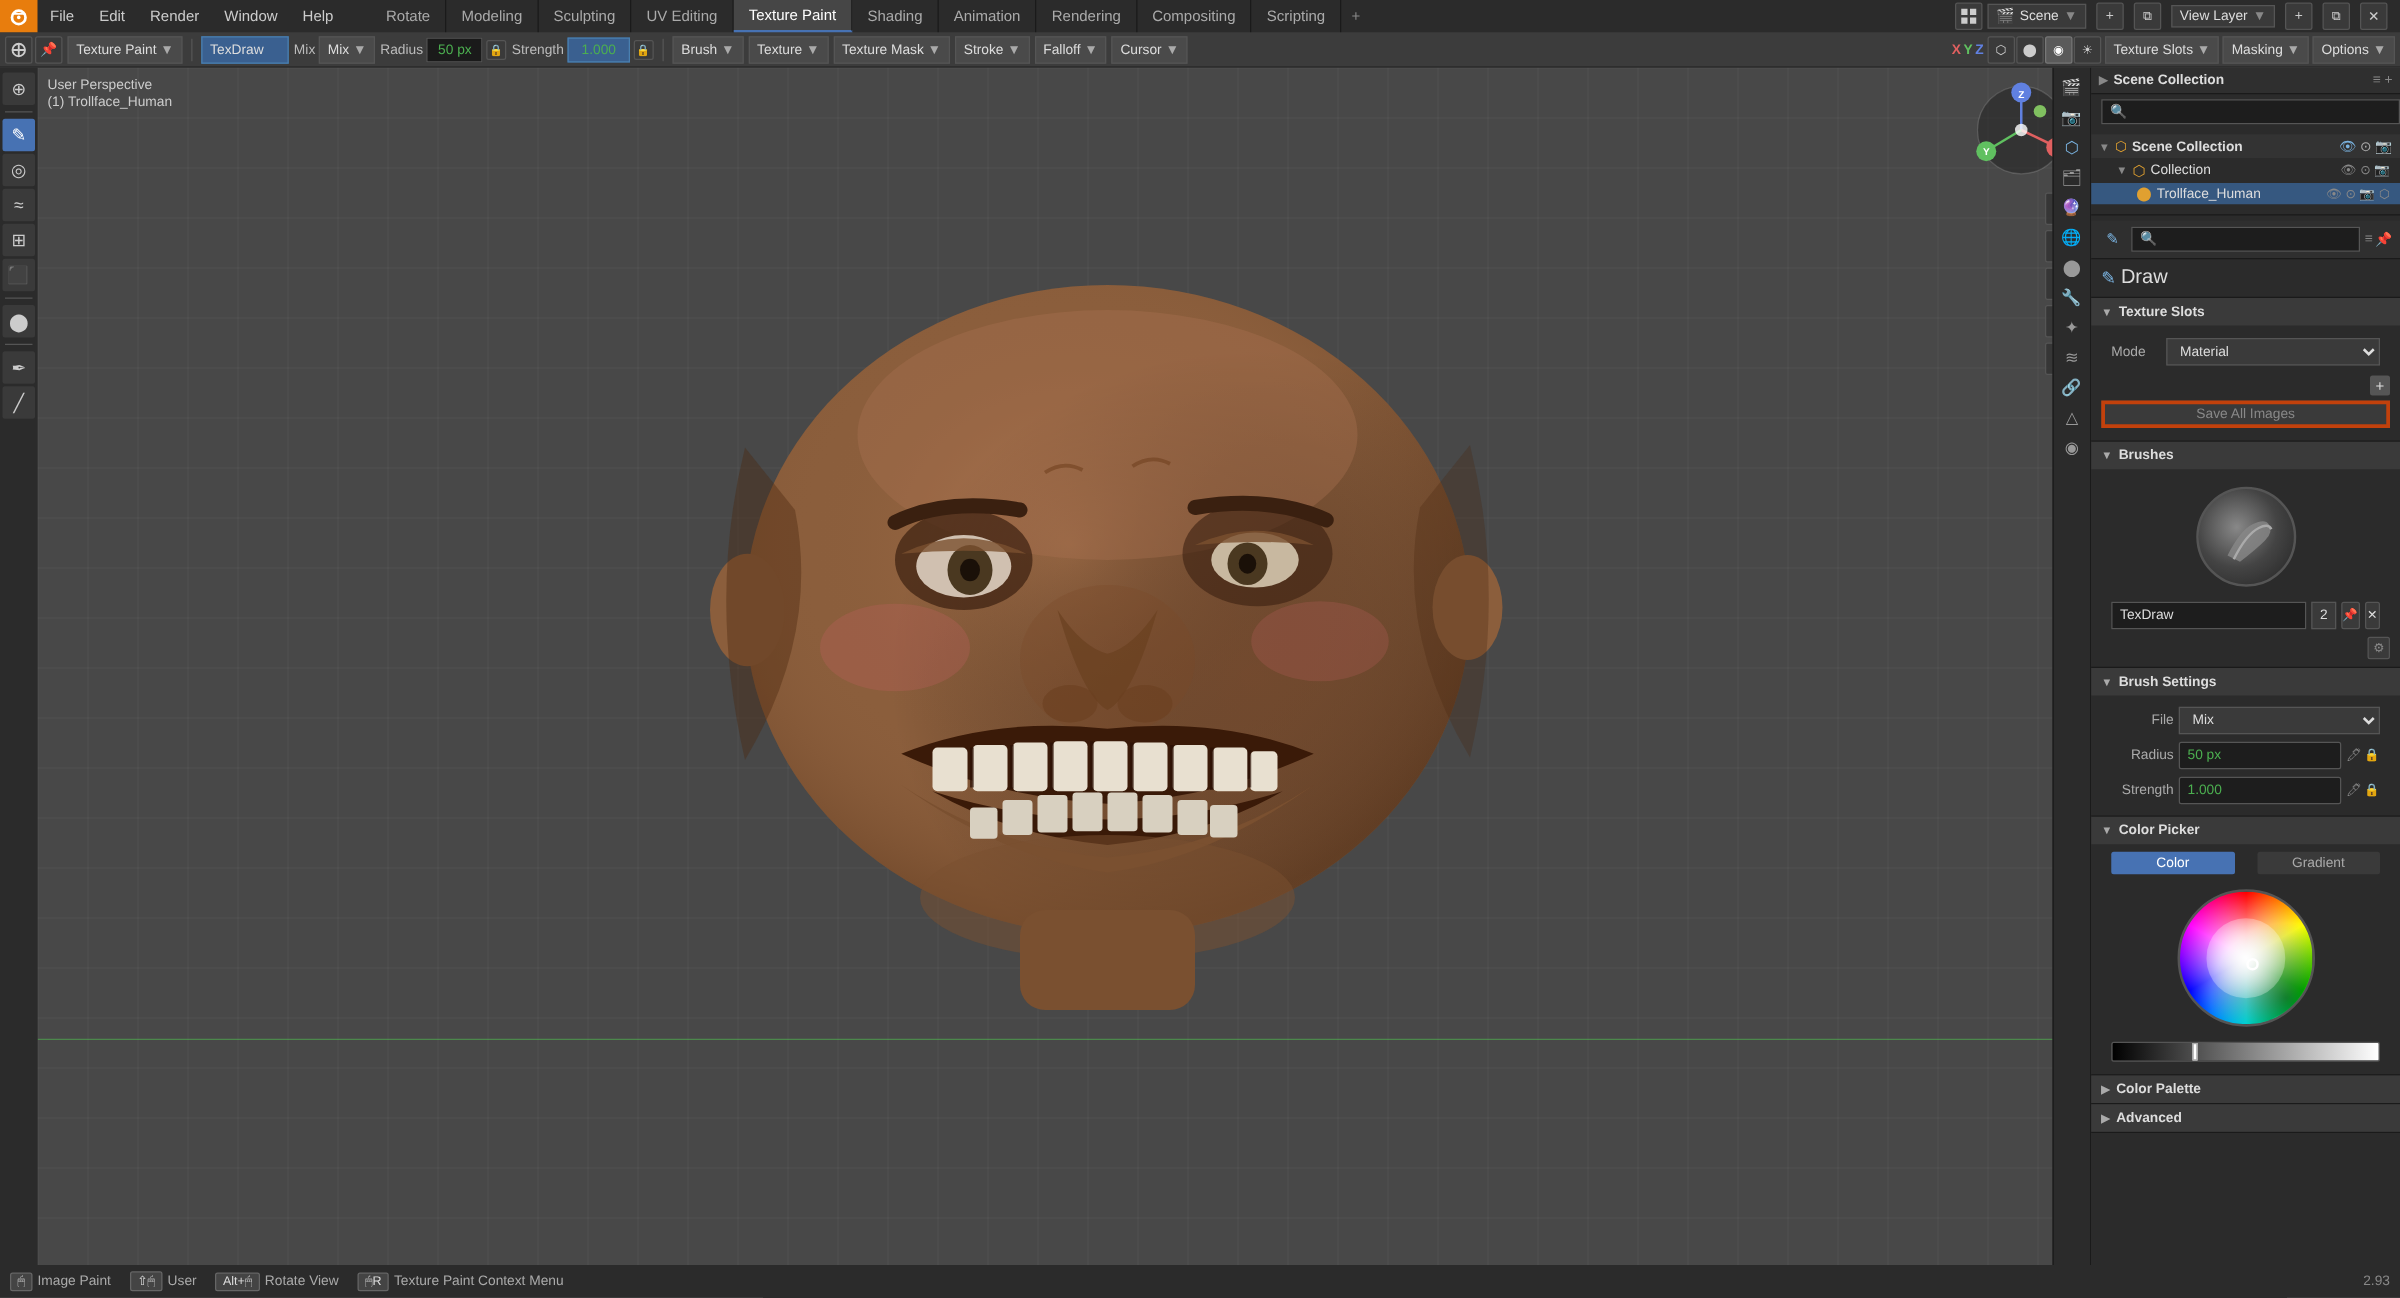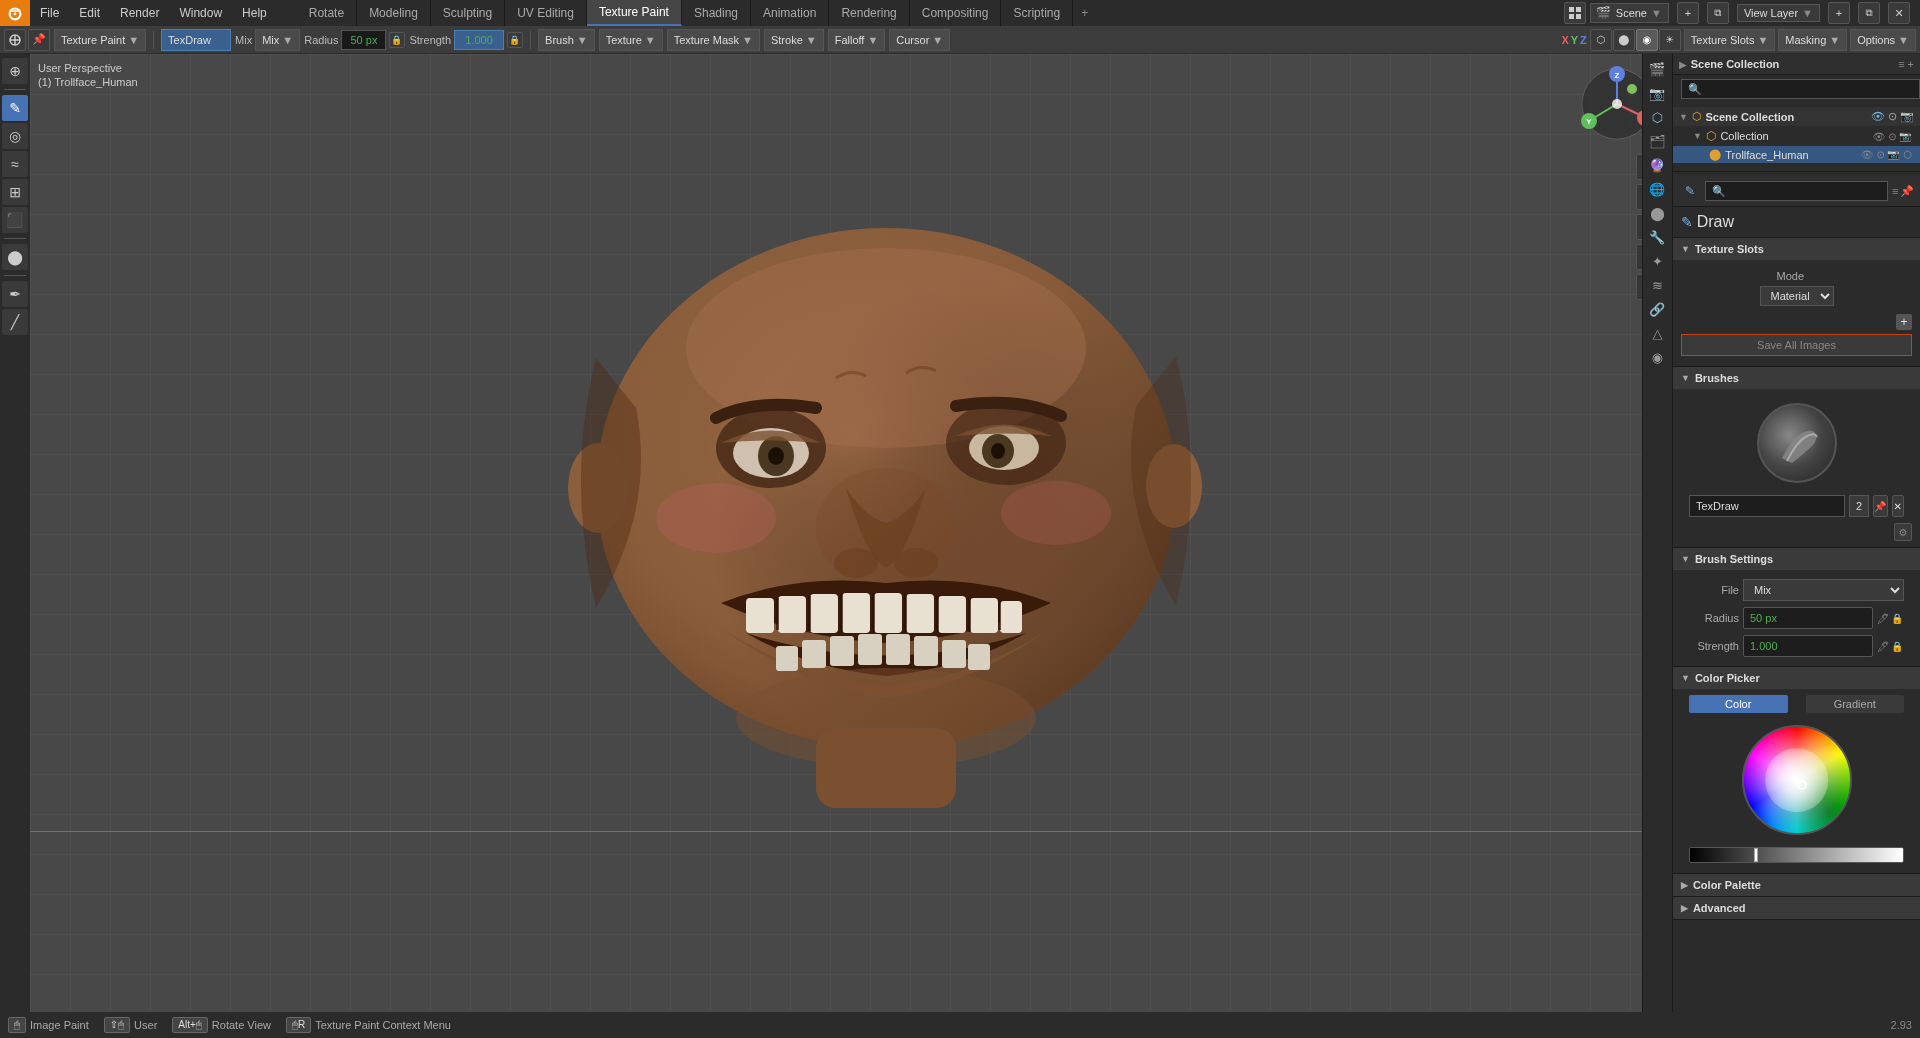--- a/index.html
+++ b/index.html
@@ -502,40 +502,39 @@
       bottom: 180px;
       left: 0;
       right: 0;
       height: 1px;
       background: rgba(80,200,80,0.5);
     }
 
     .save-all-btn {
       width: 100%;
       background: #3a3a3a;
-      border: 1px solid #c2410c;
+      border: 3px solid #c2410c;
       color: #888;
       padding: 3px 8px;
       font-size: 11px;
       cursor: pointer;
       text-align: center;
       height: 22px;
       margin: 4px 0;
       display: flex;
       align-items: center;
       justify-content: center;
     }
 
     .mode-row {
       display: flex;
       align-items: center;
       gap: 4px;
       padding: 4px 8px;
       margin-bottom: 4px;
-      flex-direction: column;
     }
     .mode-label { color: #aaa; font-size: 11px; width: 40px; }
     .mode-select {
       flex: 1;
       background: #3a3a3a;
       border: 1px solid #555;
       color: #ddd;
       padding: 2px 6px;
       font-size: 11px;
       height: 22px;

